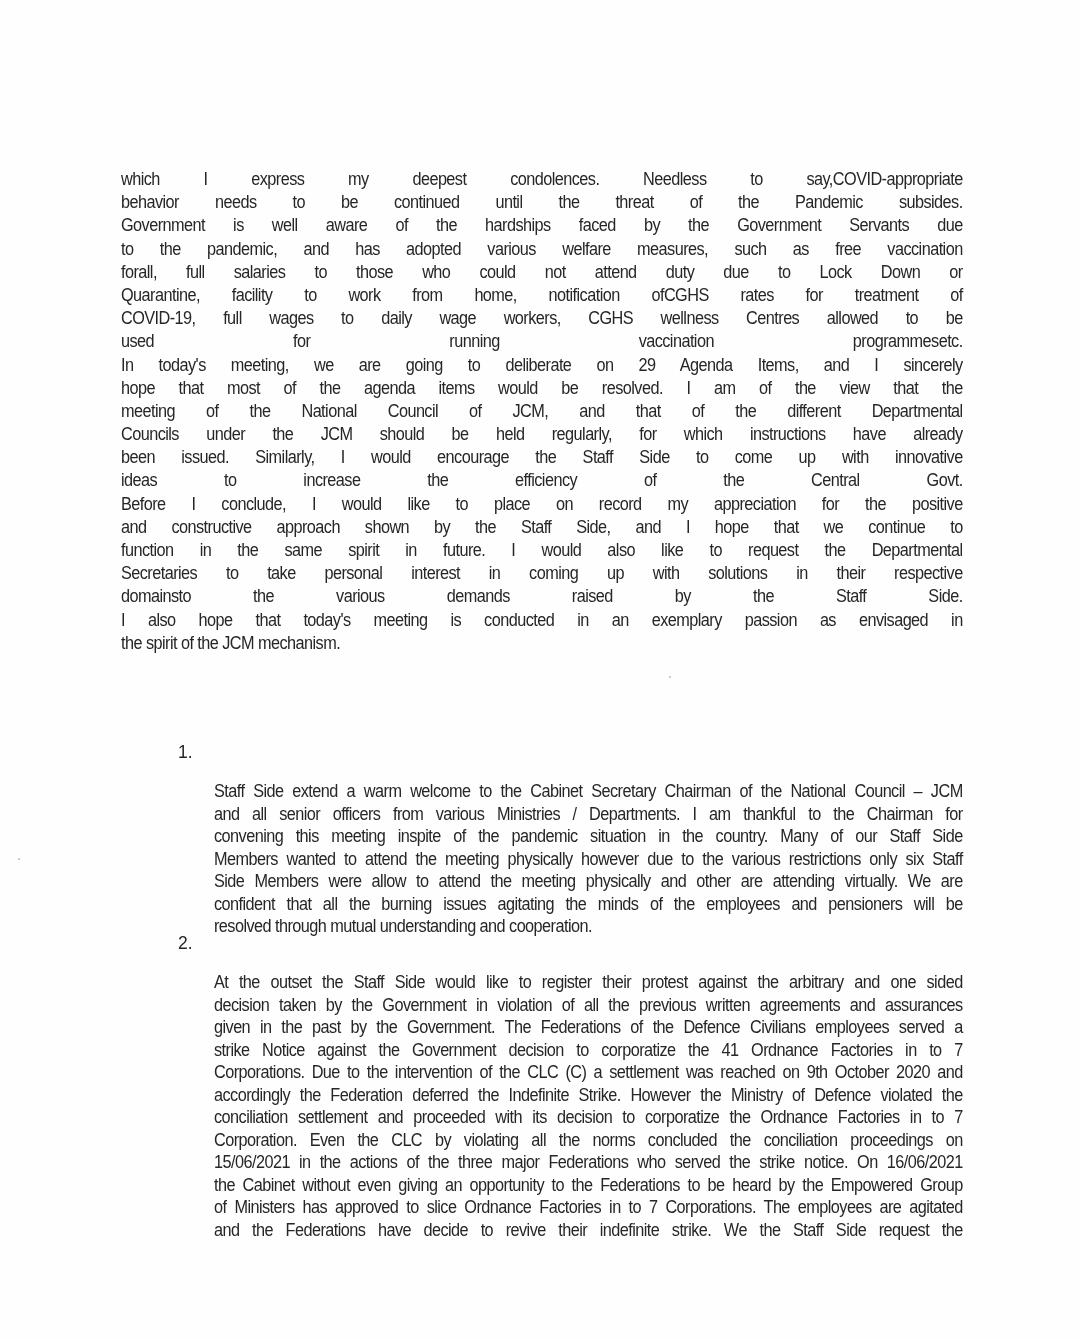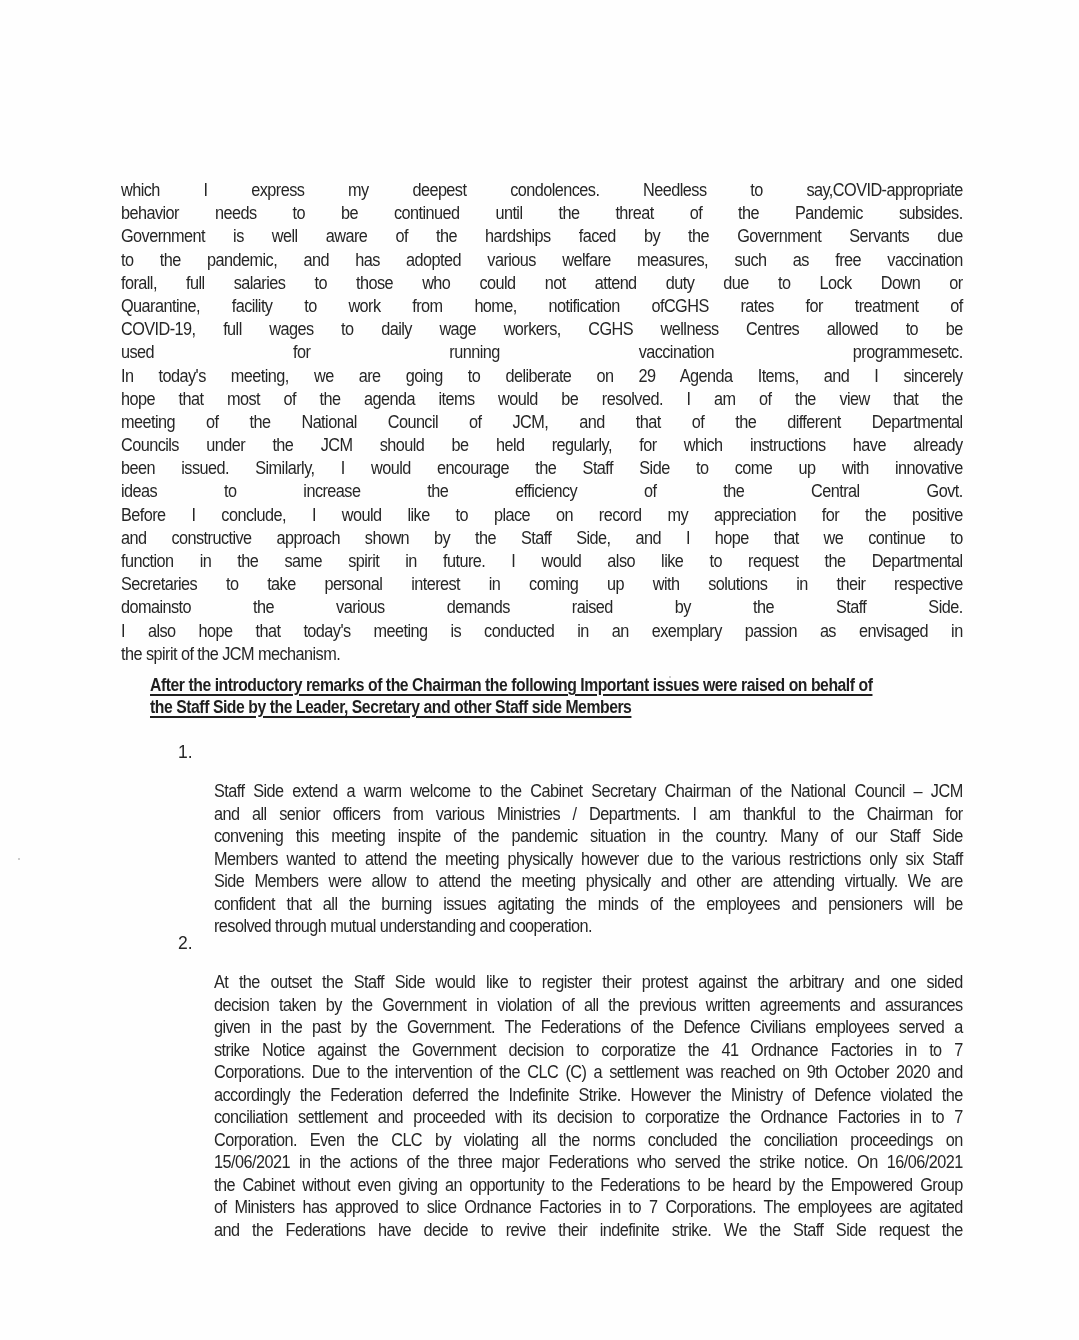--- a/index.html
+++ b/index.html
@@ -19,21 +19,21 @@
     .page {
       position: absolute;
       left: 0; top: 0;
       width: 1079px; height: 1340px;
       background: #fefefe;
     }
     .para-block {
       position: absolute;
       left: 121px;
       width: 842px;
-      top: 179px;
+      top: 168px;
     }
     .line {
       display: block;
       font-size: 17.5px;
       line-height: 23.2px;
       height: 23.2px;
       white-space: nowrap;
       text-align: justify;
       text-align-last: justify;
       letter-spacing: -0.6px;
@@ -126,24 +126,20 @@
       <span class="line">ideas to increase the efficiency of the Central Govt.</span>
       <span class="line">Before I conclude, I would like to place on record my appreciation for the positive</span>
       <span class="line">and constructive approach shown by the Staff Side, and I hope that we continue to</span>
       <span class="line">function in the same spirit in future. I would also like to request the Departmental</span>
       <span class="line">Secretaries to take personal interest in coming up with solutions in their respective</span>
       <span class="line">domainsto the various demands raised by the Staff Side.</span>
       <span class="line">I also hope that today's meeting is conducted in an exemplary passion as envisaged in</span>
       <span class="line last">the spirit of the JCM mechanism.</span>
     </div>
 
-  <div class="heading">
-    <span class="hline"><span>After the introductory remarks of the Chairman the following Important issues were raised on behalf of</span></span>
-    <span class="hline"><span>the Staff Side by the Leader, Secretary and other Staff side Members</span></span>
-  </div>
 
   <div class="list">
     <div class="list-item" id="item-0" style="top:741px;">
       <span class="item-num">1.</span>
       <div class="item-body">
           <span class="line">Staff Side extend a warm welcome to the Cabinet Secretary Chairman of the National Council – JCM</span>
           <span class="line">and all senior officers from various Ministries / Departments. I am thankful to the Chairman for</span>
           <span class="line">convening this meeting inspite of the pandemic situation in the country. Many of our Staff Side</span>
           <span class="line">Members wanted to attend the meeting physically however due to the various restrictions only six Staff</span>
           <span class="line">Side Members were allow to attend the meeting physically and other are attending virtually. We are</span>

